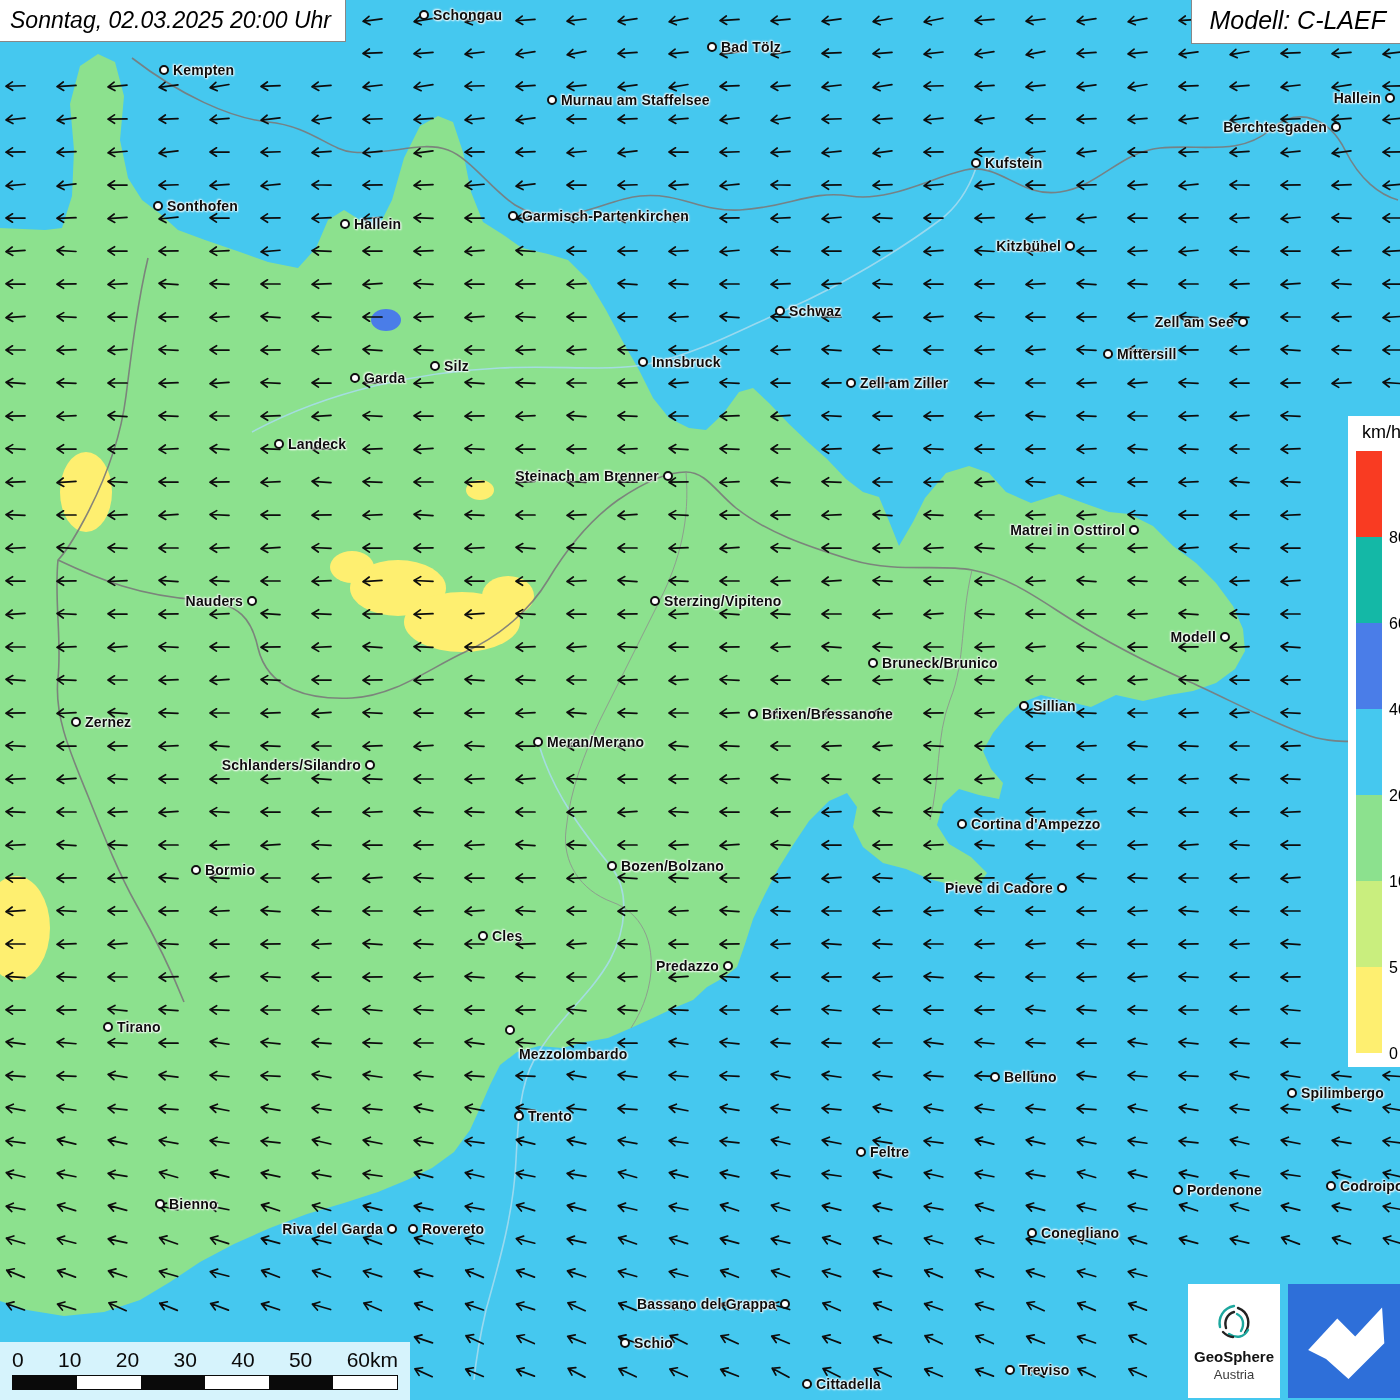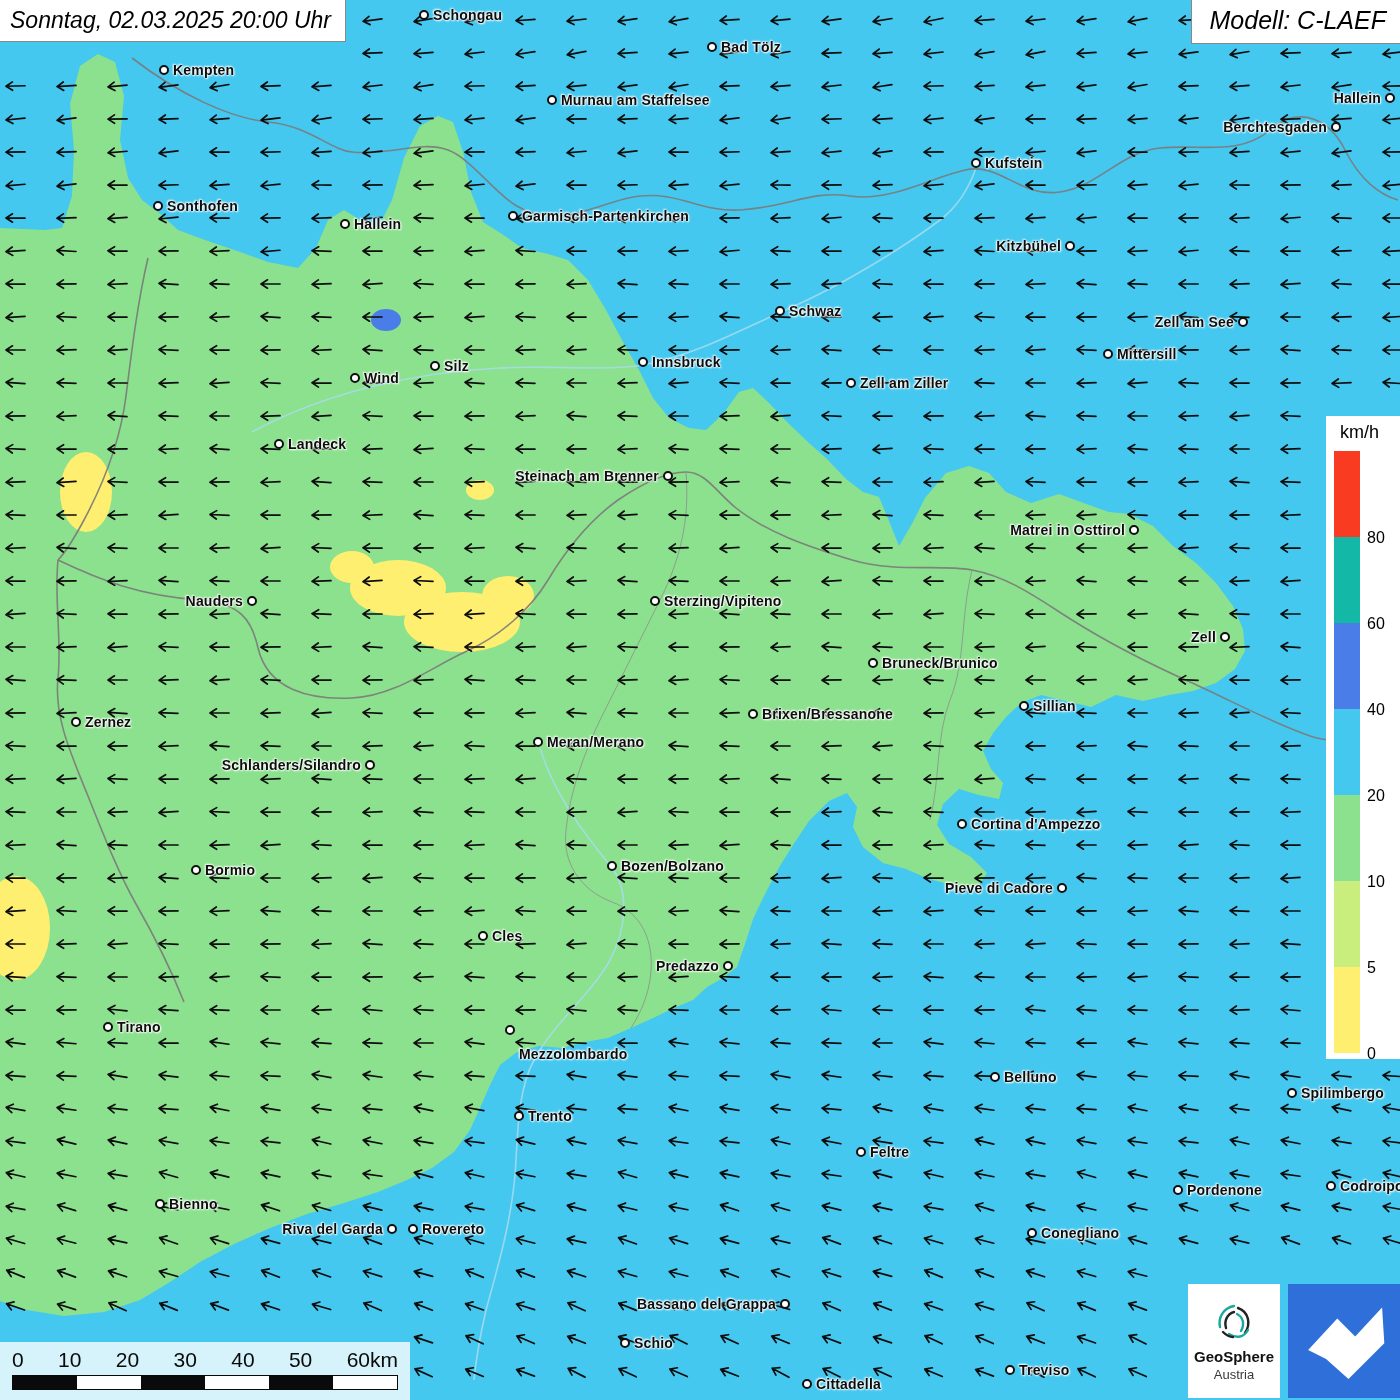--- a/index.html
+++ b/index.html
@@ -18,21 +18,21 @@
   
   #title-box{position:absolute;top:0;left:0;background:#fff;padding:5px 14px 7px 10px;
     border-right:1px solid #888;border-bottom:1px solid #888;}
   #title-line1{font-size:25px;font-weight:bold;color:#000;}
   #title-line1 .unit{font-weight:normal;}
   #title-line2{font-size:23px;font-style:italic;color:#000;margin-top:2px;}
   #model-box{position:absolute;top:0;right:0;background:#fff;padding:6px 14px 8px 18px;
     font-size:25px;font-style:italic;color:#000;border-left:1px solid #888;border-bottom:1px solid #888;}
 
   
-  #legend{position:absolute;top:416px;right:0;width:74px;background:#fff;padding-bottom:6px;}
+  #legend{position:absolute;top:416px;right:0;width:52px;background:#fff;padding-bottom:14px;}
   #legend-unit{font-size:18px;color:#000;padding:6px 8px 8px 14px;}
   .lseg{position:relative;width:26px;height:86px;margin-left:8px;}
   .lseg .lab{position:absolute;left:33px;bottom:-10px;font-size:16px;color:#000;}
 
   
   #scalebar{position:absolute;left:0;bottom:0;width:410px;height:58px;background:rgba(255,255,255,.78);
     padding:6px 12px 0 12px;box-sizing:border-box;}
   #scale-labels{display:flex;justify-content:space-between;font-size:21px;color:#0a0a0a;}
   #scale-bar{margin-top:3px;height:13px;border:1.5px solid #0a0a0a;
     background:repeating-linear-gradient(90deg,#0a0a0a 0 64px,#fff 64px 128px);}
@@ -1207,35 +1207,35 @@
       <div class="city-label" style="left: 789px; top: 311px;">Schwaz</div>
       <div class="city-marker" style="left: 1243px; top: 322px;"></div>
       <div class="city-label left" style="left: 1234px; top: 322px;">Zell am See</div>
       <div class="city-marker" style="left: 1108px; top: 354px;"></div>
       <div class="city-label" style="left: 1117px; top: 354px;">Mittersill</div>
       <div class="city-marker" style="left: 435px; top: 366px;"></div>
       <div class="city-label" style="left: 444px; top: 366px;">Silz</div>
       <div class="city-marker" style="left: 643px; top: 362px;"></div>
       <div class="city-label" style="left: 652px; top: 362px;">Innsbruck</div>
       <div class="city-marker" style="left: 355px; top: 378px;"></div>
-      <div class="city-label" style="left: 364px; top: 378px;">Wind</div>
+      <div class="city-label" style="left: 364px; top: 378px;">Garda</div>
       <div class="city-marker" style="left: 851px; top: 383px;"></div>
       <div class="city-label" style="left: 860px; top: 383px;">Zell am Ziller</div>
       <div class="city-marker" style="left: 279px; top: 444px;"></div>
       <div class="city-label" style="left: 288px; top: 444px;">Landeck</div>
       <div class="city-marker" style="left: 668px; top: 476px;"></div>
       <div class="city-label left" style="left: 659px; top: 476px;">Steinach am Brenner</div>
       <div class="city-marker" style="left: 1134px; top: 530px;"></div>
       <div class="city-label left" style="left: 1125px; top: 530px;">Matrei in Osttirol</div>
       <div class="city-marker" style="left: 252px; top: 601px;"></div>
       <div class="city-label left" style="left: 243px; top: 601px;">Nauders</div>
       <div class="city-marker" style="left: 655px; top: 601px;"></div>
       <div class="city-label" style="left: 664px; top: 601px;">Sterzing/Vipiteno</div>
       <div class="city-marker" style="left: 1225px; top: 637px;"></div>
-      <div class="city-label left" style="left: 1216px; top: 637px;">Zell</div>
+      <div class="city-label left" style="left: 1216px; top: 637px;">Modell</div>
       <div class="city-marker" style="left: 873px; top: 663px;"></div>
       <div class="city-label" style="left: 882px; top: 663px;">Bruneck/Brunico</div>
       <div class="city-marker" style="left: 1024px; top: 706px;"></div>
       <div class="city-label" style="left: 1033px; top: 706px;">Sillian</div>
       <div class="city-marker" style="left: 753px; top: 714px;"></div>
       <div class="city-label" style="left: 762px; top: 714px;">Brixen/Bressanone</div>
       <div class="city-marker" style="left: 76px; top: 722px;"></div>
       <div class="city-label" style="left: 85px; top: 722px;">Zernez</div>
       <div class="city-marker" style="left: 538px; top: 742px;"></div>
       <div class="city-label" style="left: 547px; top: 742px;">Meran/Merano</div>

